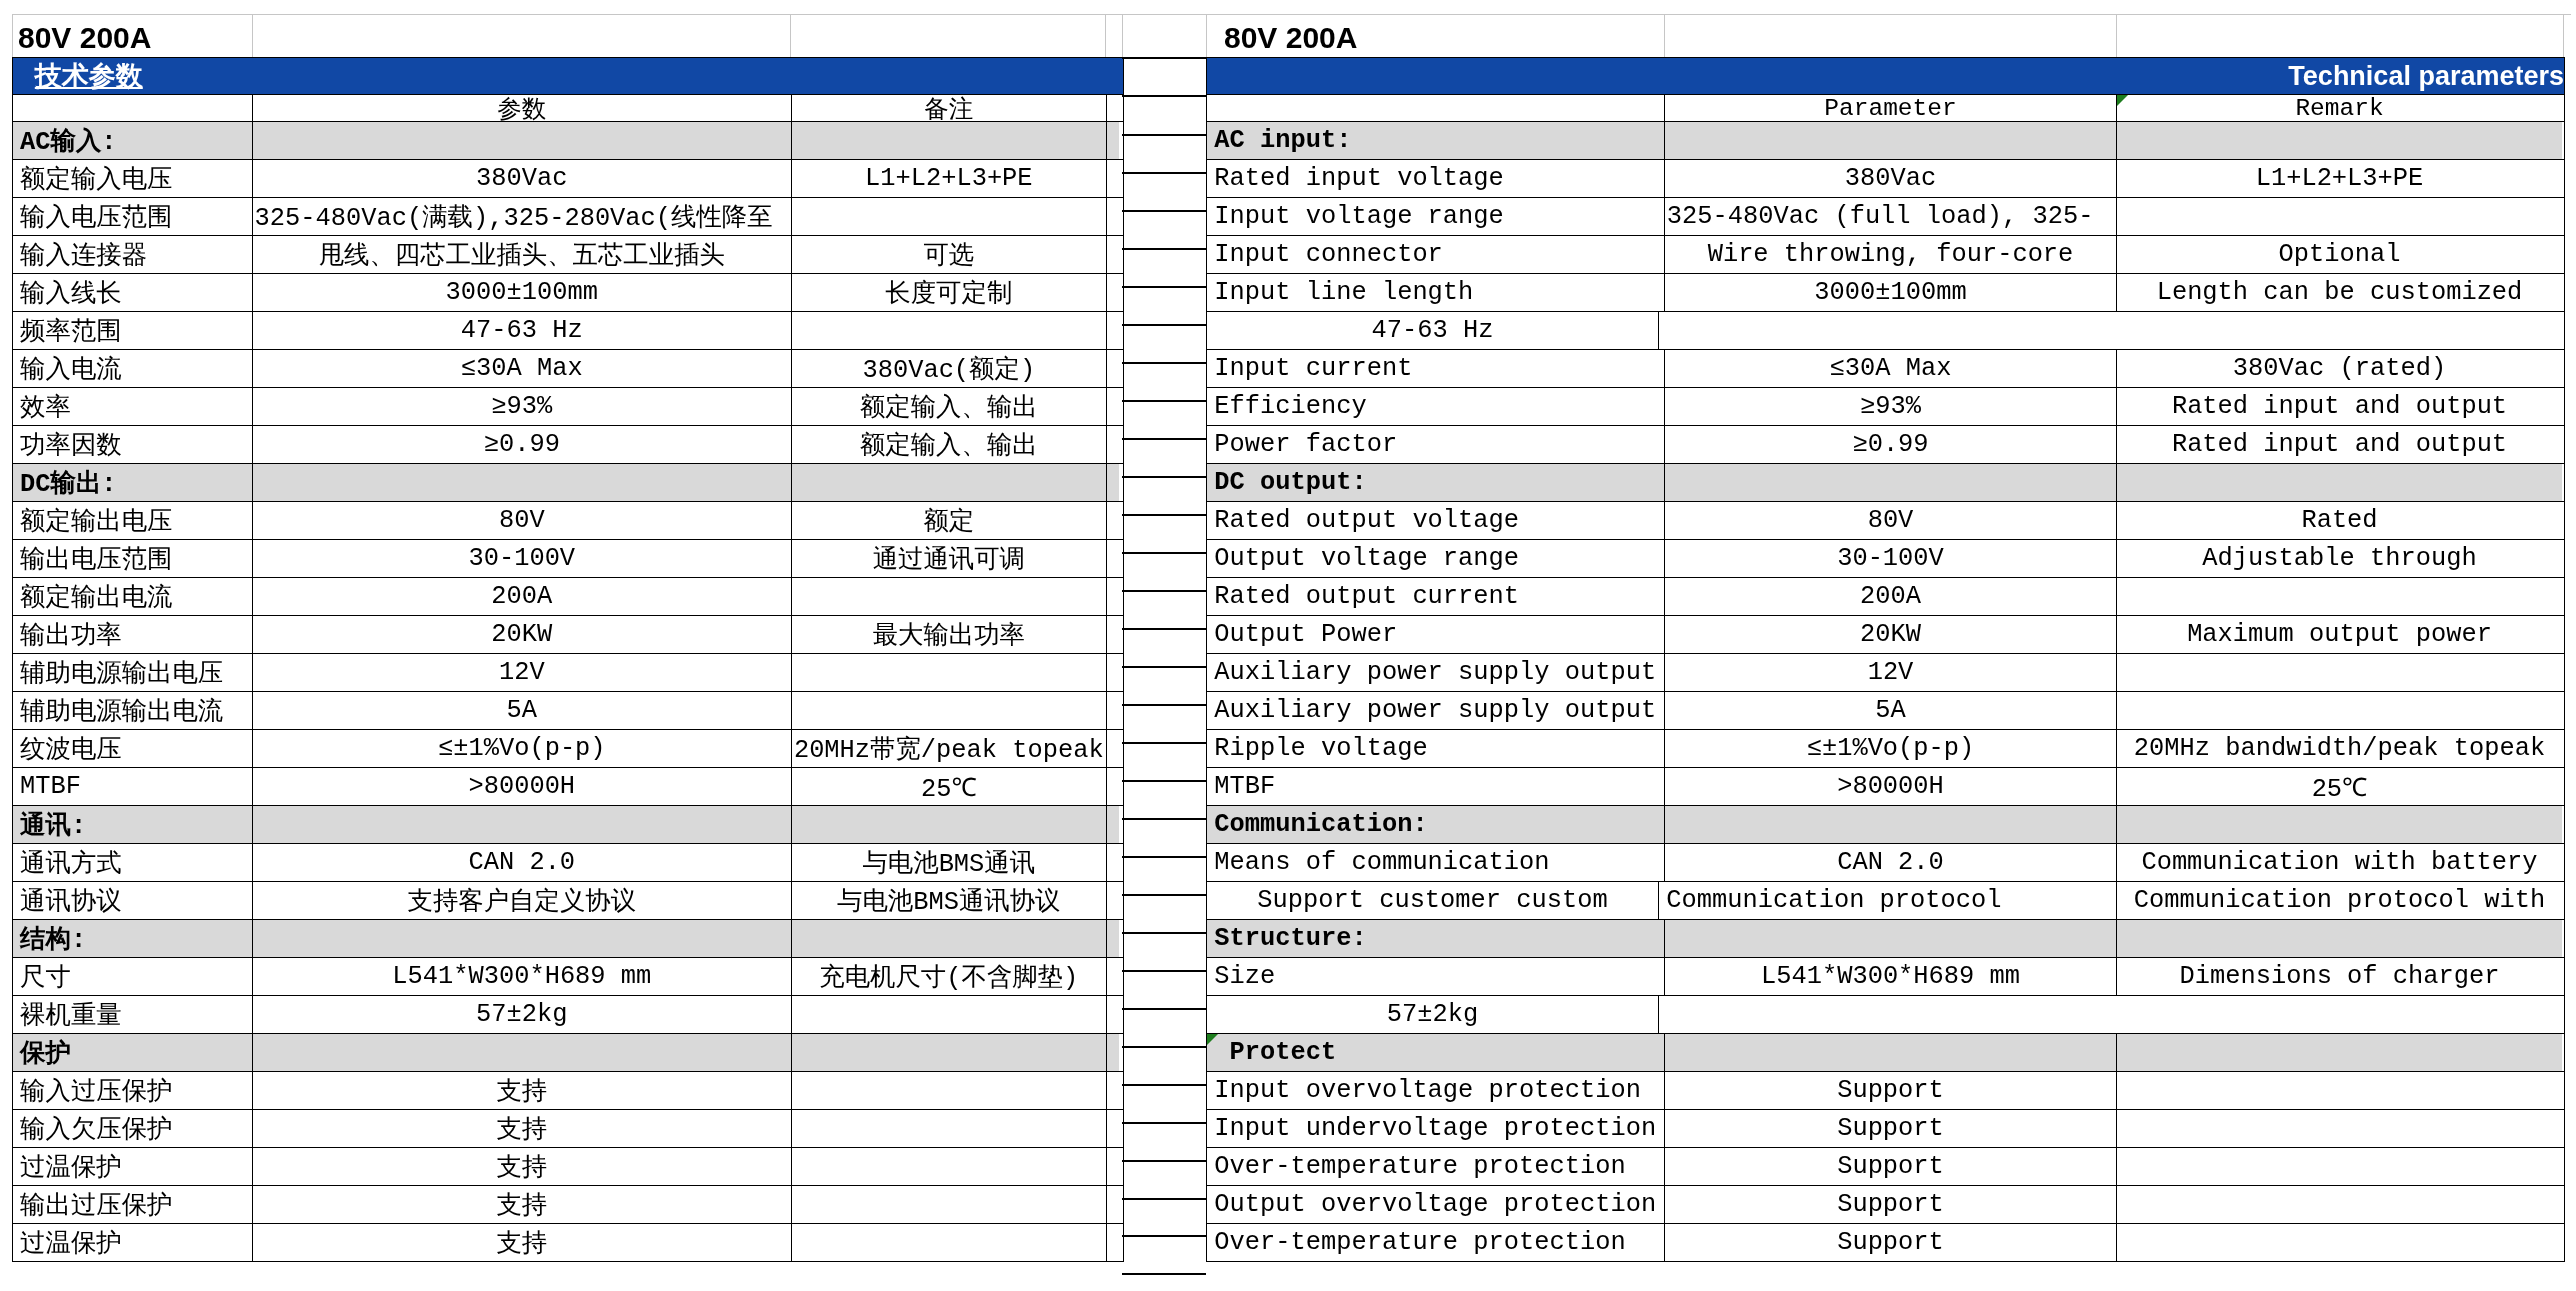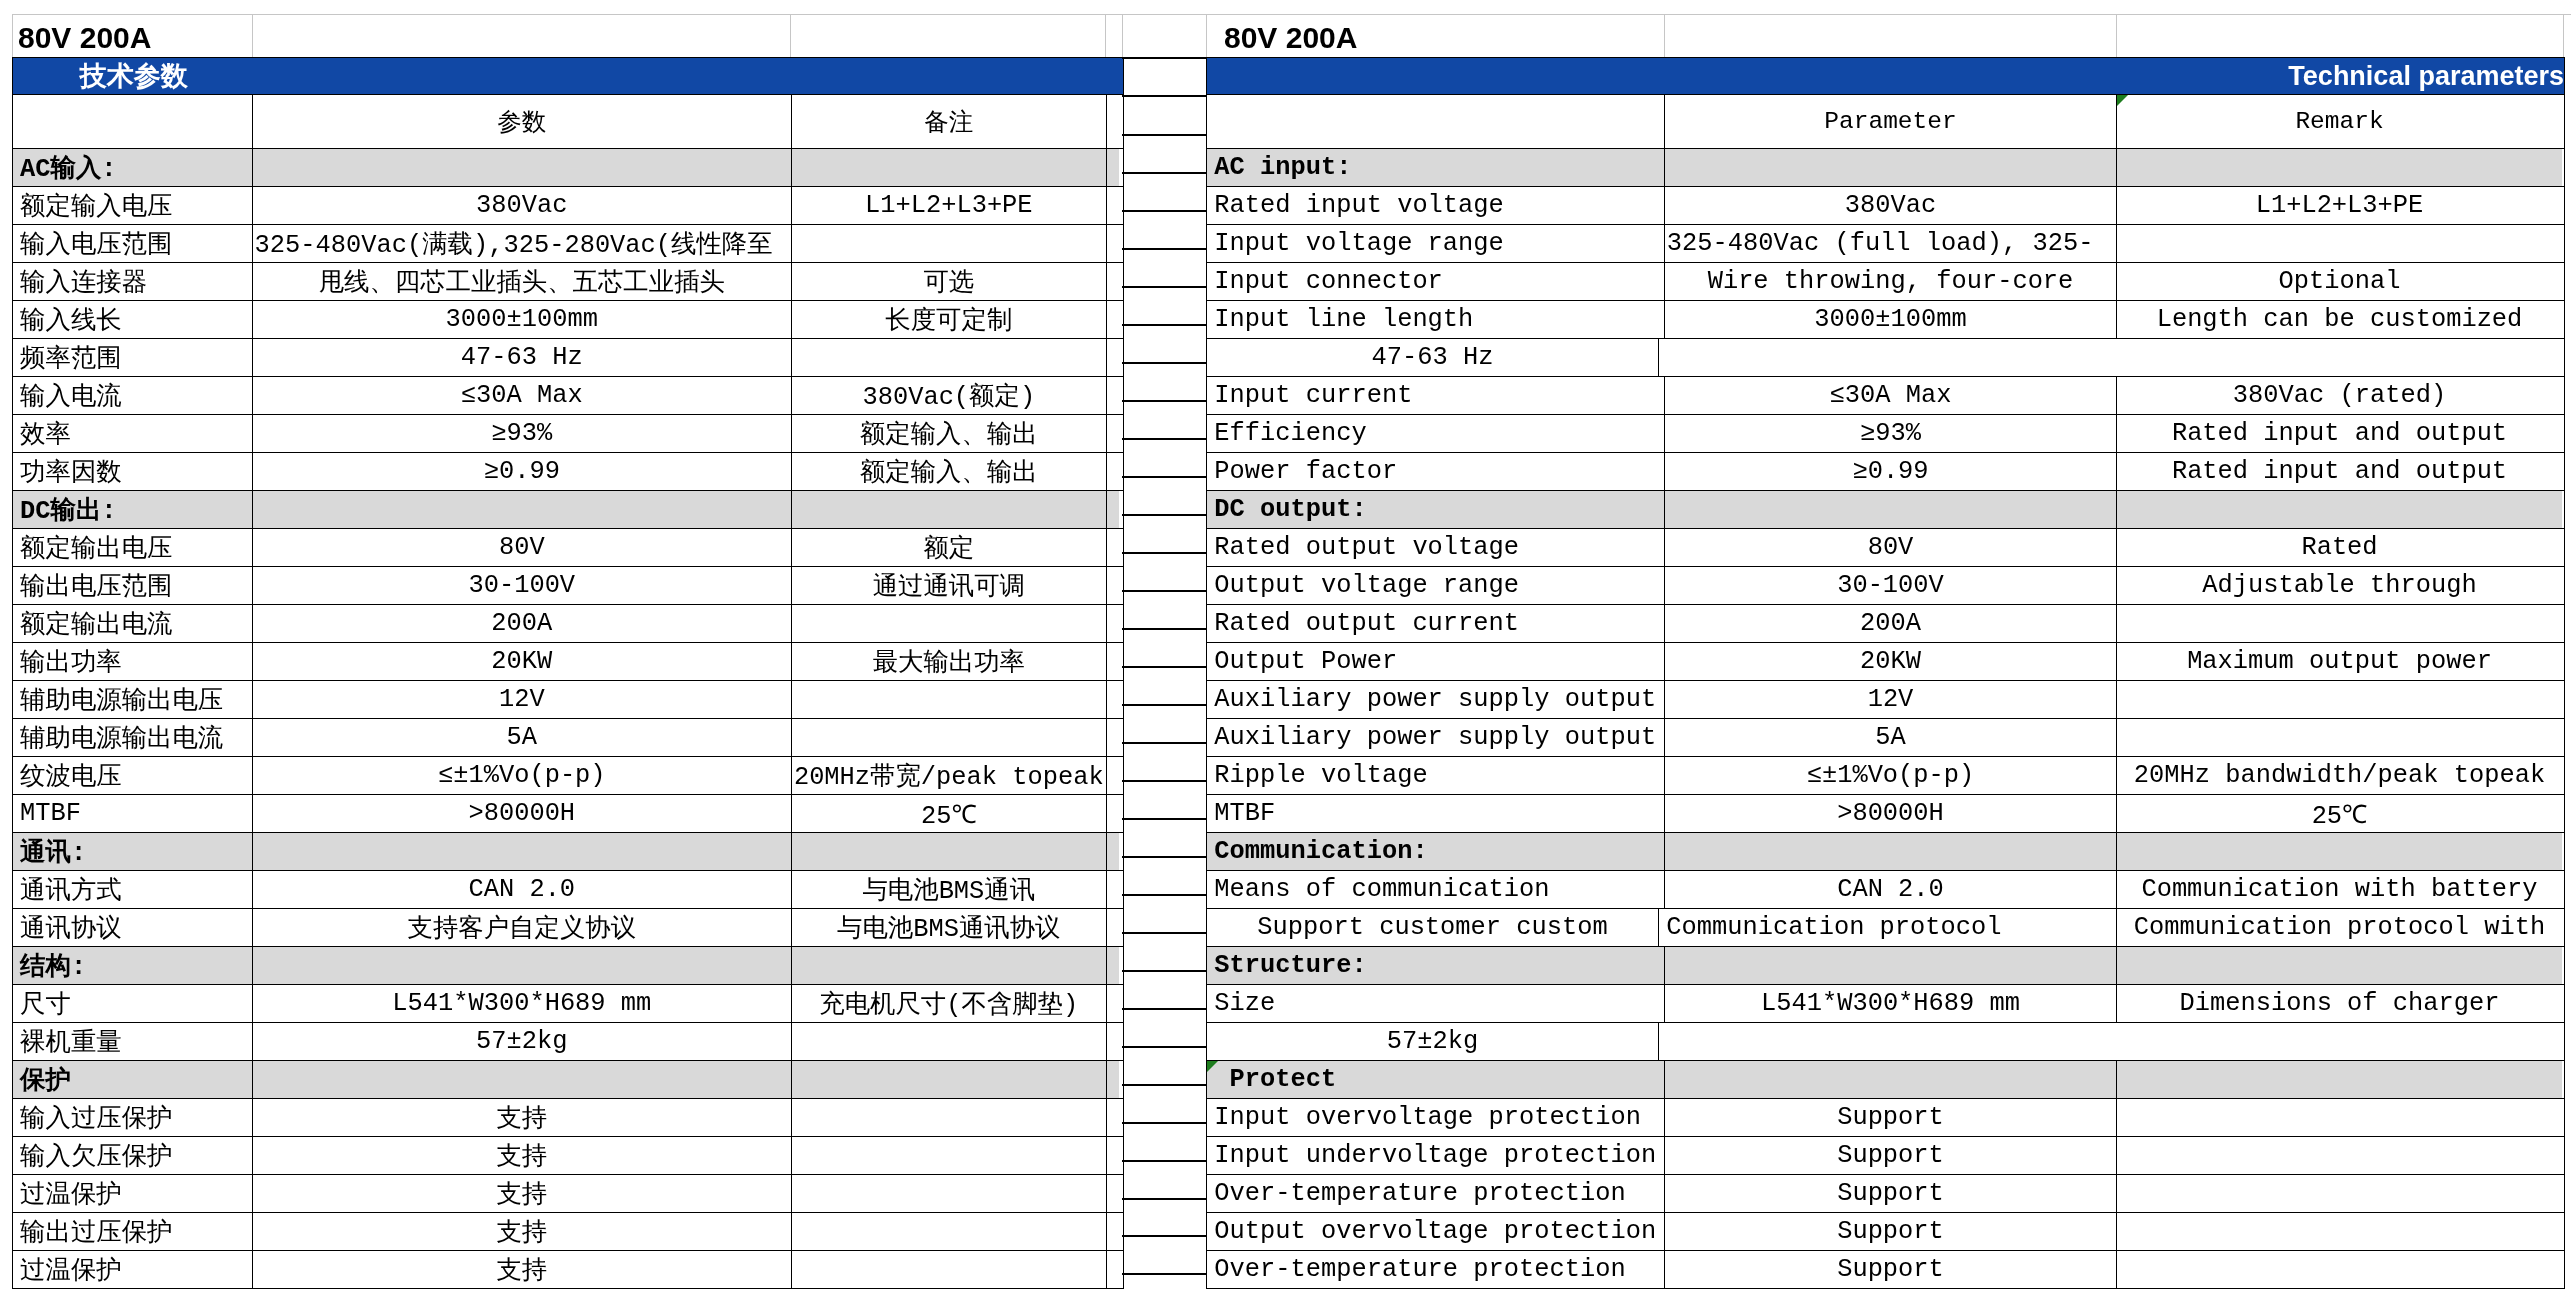--- a/index.html
+++ b/index.html
@@ -33,25 +33,25 @@
 
   .tbl{position:absolute;top:57px;border:1.8px solid var(--border);background:#fff;}
   .tbl.zh{left:11.8px;width:1110px;}
   .tbl.en{left:1206px;width:1357px;}
 
   .banner{
     height:36px;background:var(--banner-bg);display:flex;align-items:center;
     color:var(--banner-fg);font-family:"Liberation Sans",sans-serif;font-weight:700;font-size:27px;
     white-space:pre;overflow:hidden;
   }
-  .zh .banner{padding-left:67px;}
+  .zh .banner{padding-left:22px;text-decoration:underline;}
   .en .banner{padding-left:16.3px;justify-content:flex-end;}
 
   .row{display:flex;height:38px;border-top:1.8px solid var(--border);box-sizing:border-box;}
-  .row.colhdr{height:54px;font-family:Liberation Mono, monospace;}
+  .row.colhdr{height:27px;font-family:Liberation Mono, monospace;}
   .cell{
     flex:none;height:100%;box-sizing:border-box;border-right:1.8px solid var(--border);
     display:flex;align-items:center;overflow:hidden;white-space:pre;
     font-size:25.4px;position:relative;background:#fff;
   }
   .zh .c0{width:240px;} .zh .c1{width:539px;} .zh .c2{width:315px;}
   .zh .c3{width:12.7px;border-right:none;}
   .en .c0{width:458px;} .en .c1{width:452px;} .en .c2{width:445px;border-right:none;}
   .cell.lab{justify-content:flex-start;padding-left:7.3px;}
   .cell.ctr{justify-content:center;}

